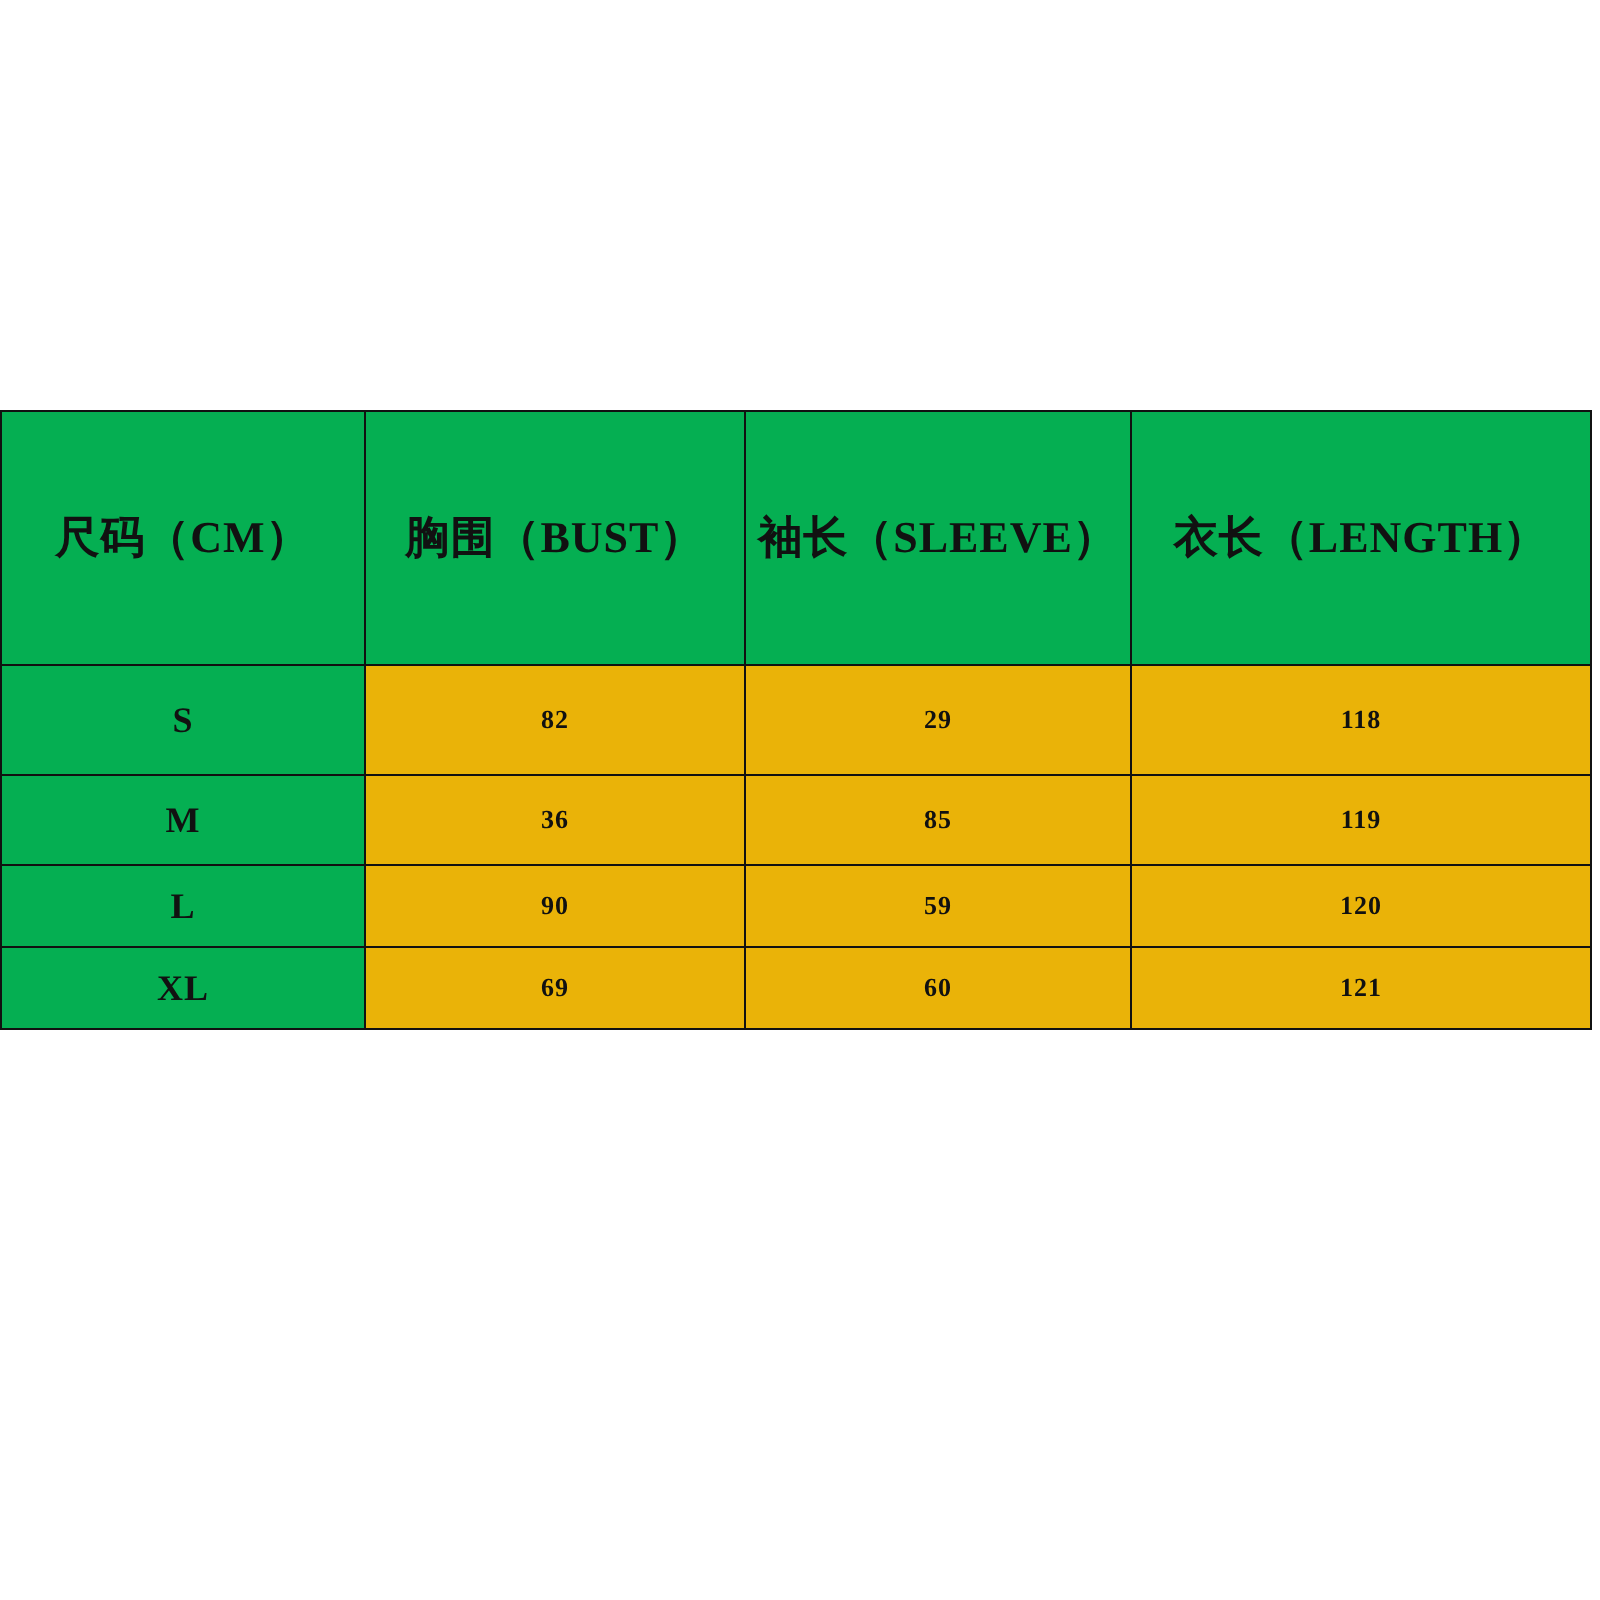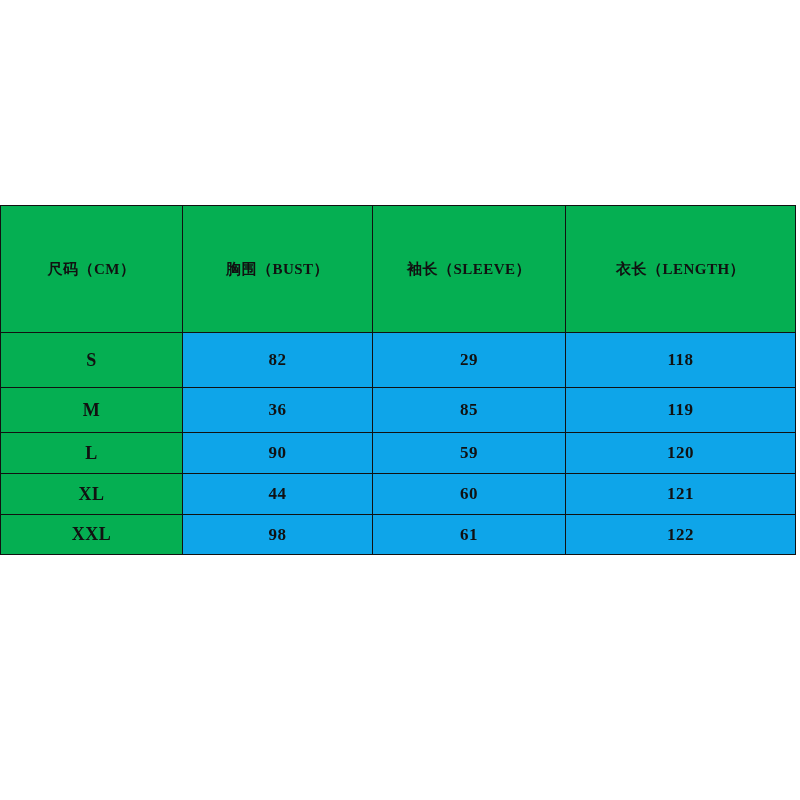--- a/index.html
+++ b/index.html
@@ -44,21 +44,21 @@
   
   col.c-size   { width: 182px; }
   col.c-bust   { width: 190px; }
   col.c-sleeve { width: 193px; }
   col.c-length { width: 230px; }
 
   
   thead tr { height: 127px; }
   thead th {
     background: #05af52;
-    font-size: 15px;
+    font-size: 22px;
     letter-spacing: 0.5px;
     font-family: "Liberation Serif", "DejaVu Serif", serif;
   }
   thead th .hdr {
     display: inline-block;
     white-space: nowrap;
   }
 
   
   tbody tr.r-s   { height: 55px; }
@@ -67,22 +67,22 @@
   tbody tr.r-xl  { height: 41px; padding-left: 12px; }
   tbody tr.r-xxl { height: 40px; }
   tbody tr.r-3xl { height: 37px; }
 
   td.cell-size {
     background: #05af52;
     font-size: 18px;
     letter-spacing: 0.5px;
   }
   td.cell-val {
-    background: #0ea5e9;
-    font-size: 17px;
+    background: #eab308;
+    font-size: 13px;
     letter-spacing: 0.5px;
   }
 </style>
 </head>
 <body>
 
 <div id="canvas">
 
   <table id="size-chart">
     <colgroup>
@@ -123,26 +123,20 @@
         <td class="cell-val">119</td>
       </tr>
       <tr class="r-l">
         <td class="cell-size">L</td>
         <td class="cell-val">90</td>
         <td class="cell-val">59</td>
         <td class="cell-val">120</td>
       </tr>
       <tr class="r-xl">
         <td class="cell-size">XL</td>
-        <td class="cell-val">44</td>
+        <td class="cell-val">69</td>
         <td class="cell-val">60</td>
         <td class="cell-val">121</td>
-      </tr>
-      <tr class="r-xxl">
-        <td class="cell-size">XXL</td>
-        <td class="cell-val">98</td>
-        <td class="cell-val">61</td>
-        <td class="cell-val">122</td>
       </tr>
     </tbody>
   </table>
 
 </div>
 
 </body></html>

